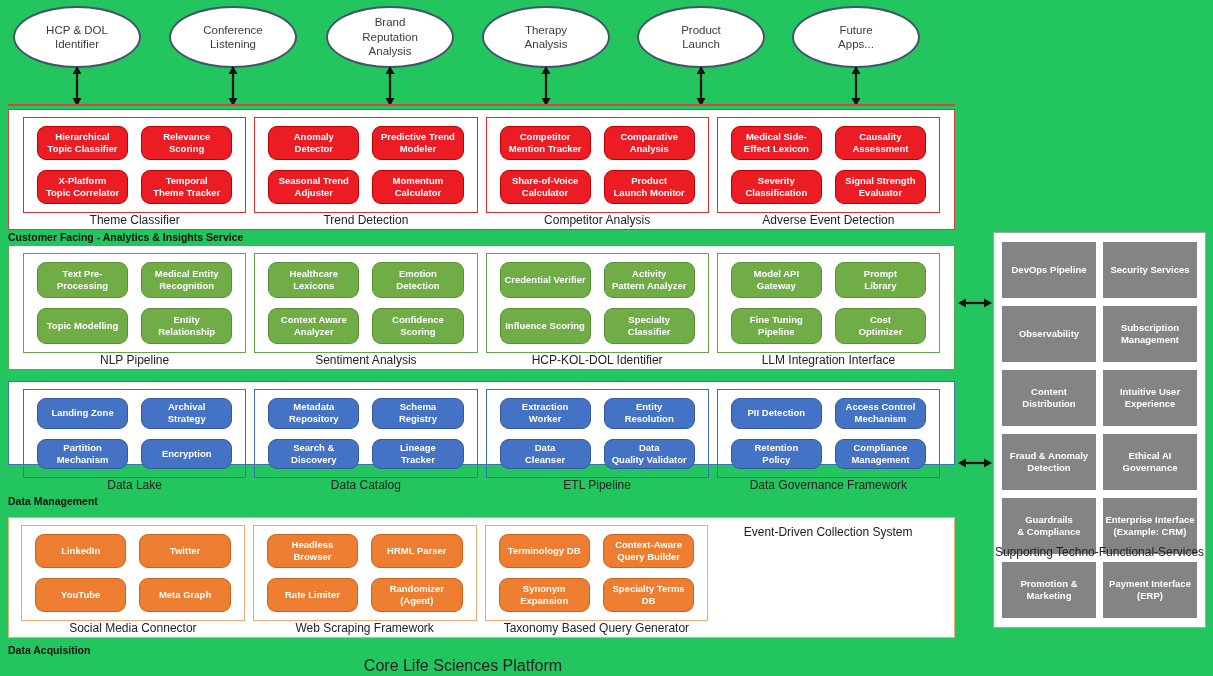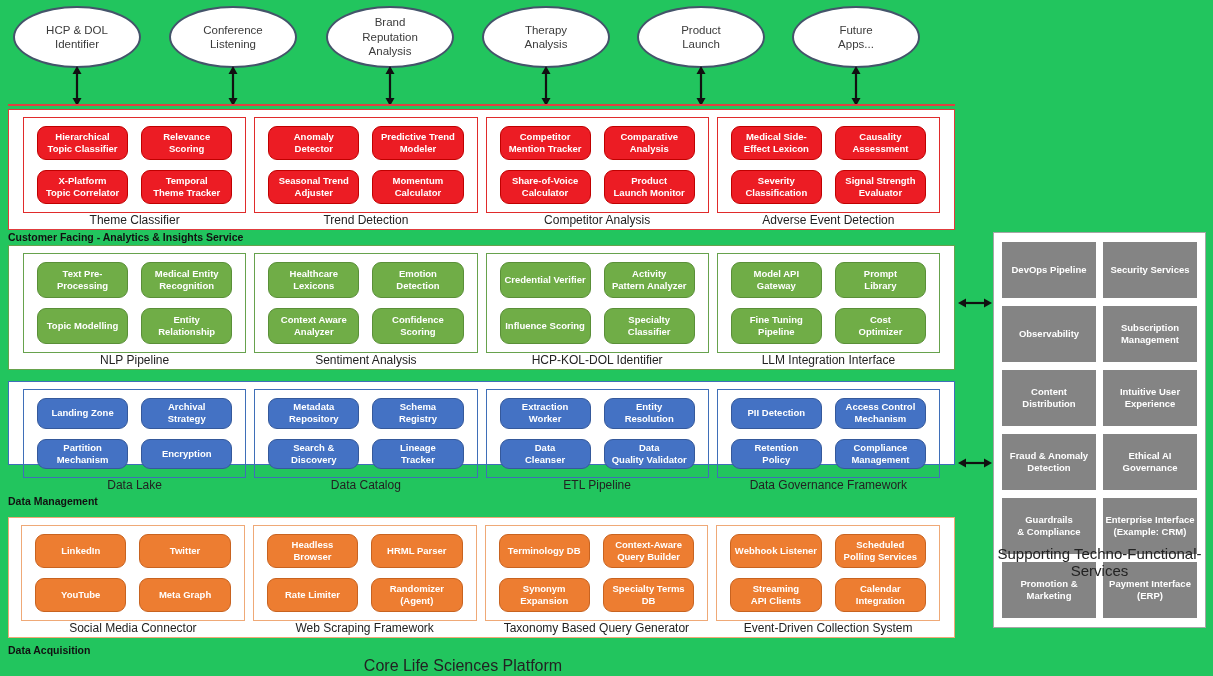--- a/index.html
+++ b/index.html
@@ -52,21 +52,21 @@
   .platform-title{position:absolute;left:8px;top:657px;width:910px;text-align:center;
                   font-size:16px;color:#222;}
 
   
   .support-panel{position:absolute;left:993px;top:232px;width:213px;height:396px;
     border:1.5px solid #a6a6a6;box-sizing:border-box;display:grid;grid-template-columns:1fr 1fr;
     grid-auto-rows:1fr;gap:8px 7px;padding:9px 8px;background:#fff;}
   .service{background:var(--c-gray,#848484);color:#fff;display:flex;align-items:center;justify-content:center;
            text-align:center;font-size:9.5px;font-weight:bold;line-height:1.3;white-space:pre-line;padding:2px;}
   .panel-caption{position:absolute;left:993px;top:545px;width:213px;text-align:center;
-                 font-size:15px;color:#222;}
+                 font-size:12px;color:#222;}
 </style>
 </head>
 <body>
 
 <div class="canvas">
 
   <div class="app-ellipse" style="left:13px">HCP &amp; DOL
 Identifier</div>
   <div class="app-ellipse" style="left:169px">Conference
 Listening</div>
@@ -298,29 +298,20 @@
       <div class="group-box">
         <div class="module">Terminology DB</div>
         <div class="module">Context-Aware
 Query Builder</div>
         <div class="module">Synonym Expansion</div>
         <div class="module">Specialty Terms DB</div>
       </div>
       <div class="group-label">Taxonomy Based Query Generator</div>
     </div>
     <div class="group">
-      <div class="group-box">
-        <div class="module">Webhook Listener</div>
-        <div class="module">Scheduled
-Polling Services</div>
-        <div class="module">Streaming
-API Clients</div>
-        <div class="module">Calendar
-Integration</div>
-      </div>
       <div class="group-label">Event-Driven Collection System</div>
     </div>
   </div>
   <div class="caption caption-orange">Data Acquisition</div>
 
   <div class="platform-title">Core Life Sciences Platform</div>
 
   <span class="h-arrow" style="left:958px;top:296px"><svg width="34" height="14" viewBox="0 0 34 14">
         <line x1="6" y1="7" x2="28" y2="7" stroke="#111" stroke-width="2.2"></line>
         <polygon points="0,7 8,2.5 8,11.5" fill="#111"></polygon>

